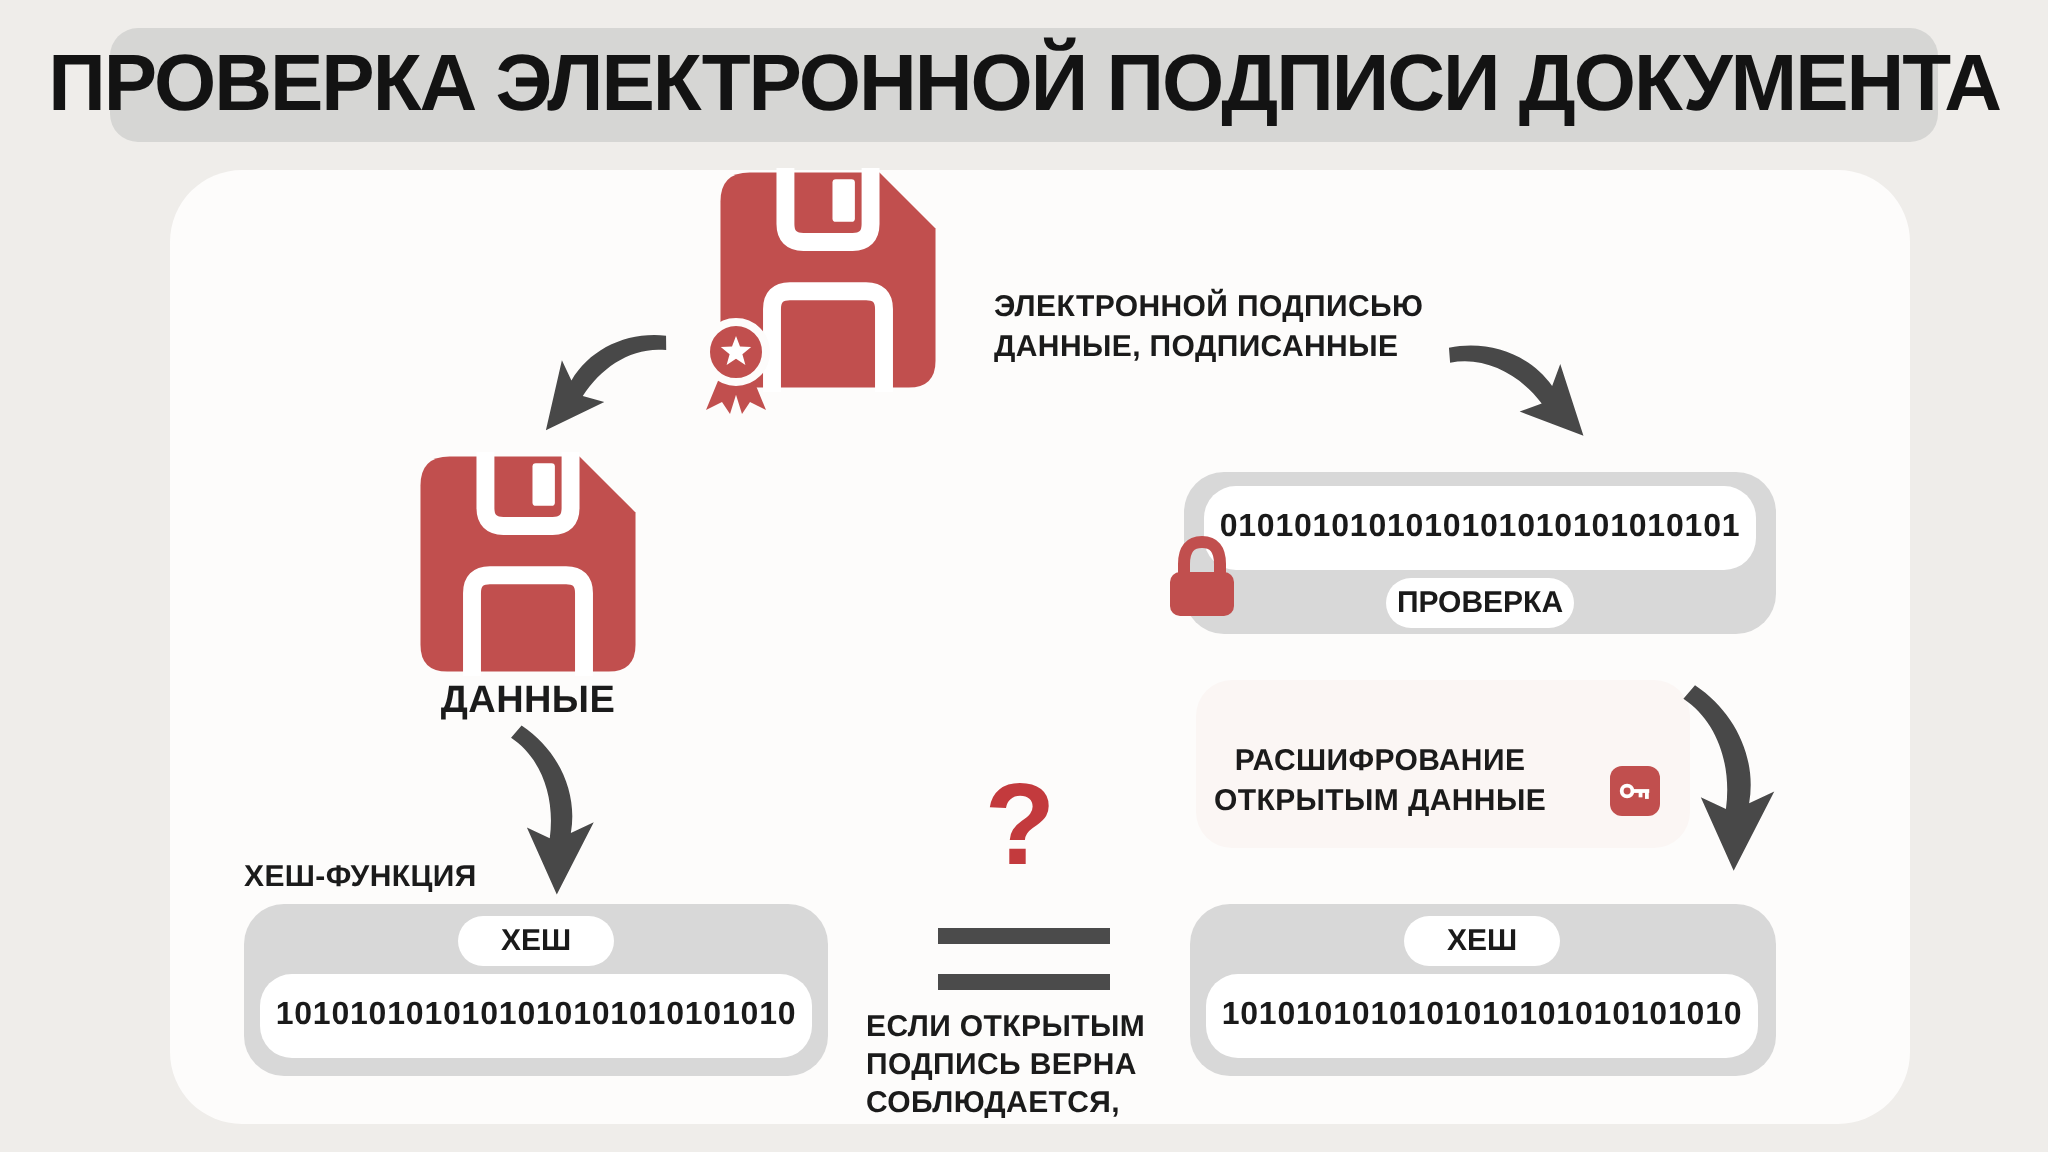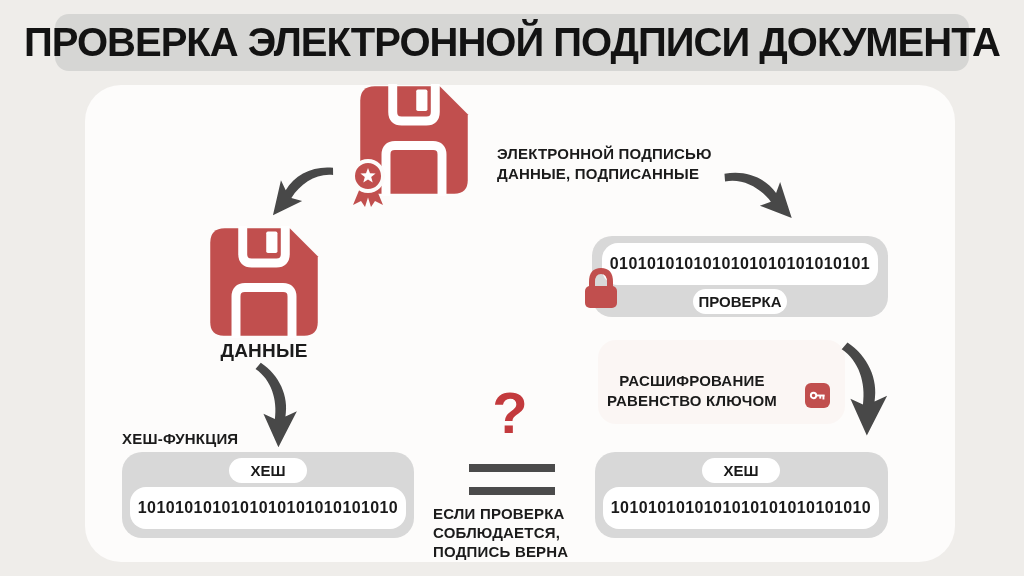--- a/index.html
+++ b/index.html
@@ -130,21 +130,21 @@
   <div class="abs" style="left:581px;top:266px;width:40px;height:44px;">
     <svg viewBox="0 0 40 44" width="40" height="44">
       <path d="M11 26 V16 Q11 5 20 5 Q29 5 29 16 V26" fill="none" stroke="#c14f4e" stroke-width="6"></path>
       <rect x="4" y="20" width="32" height="22" rx="5" fill="#c14f4e"></rect>
     </svg>
   </div>
 
   <div class="abs soft-bg" style="left:598px;top:340px;width:247px;height:84px;"></div>
   <div class="abs lbl" style="left:607px;top:371px;text-align:center;">
     <span style="display:block">РАСШИФРОВАНИЕ</span>
-    <span style="display:block">РАВЕНСТВО КЛЮЧОМ</span>
+    <span style="display:block">ОТКРЫТЫМ ДАННЫЕ</span>
   </div>
   <div class="abs keybadge" style="left:805px;top:383px;">
     <svg viewBox="0 0 24 24" width="19" height="19">
       <circle cx="7" cy="12" r="3.4" fill="none" stroke="#ffffff" stroke-width="2.4"></circle>
       <path d="M10.4 12 H21" stroke="#ffffff" stroke-width="2.4"></path>
       <path d="M15.5 12 V16" stroke="#ffffff" stroke-width="2.4"></path>
       <path d="M19.5 12 V17" stroke="#ffffff" stroke-width="2.4"></path>
     </svg>
   </div>
 
@@ -172,18 +172,18 @@
     <div class="pill" style="left:107px;top:6px;width:78px;height:25px;">ХЕШ</div>
     <div class="whitebox" style="left:8px;top:35px;width:276px;height:42px;">
       <span class="binary">1010101010101010101010101010</span>
     </div>
   </div>
 
   <div class="abs question" style="left:478px;top:384px;">?</div>
   <div class="abs eq-bar" style="left:469px;top:464px;"></div>
   <div class="abs eq-bar" style="left:469px;top:487px;"></div>
   <div class="abs lbl" style="left:433px;top:504px;line-height:19px;">
-    <span style="display:block">ЕСЛИ ПРОВЕРКА</span>
+    <span style="display:block">ЕСЛИ ОТКРЫТЫМ</span>
+    <span style="display:block">ПОДПИСЬ ВЕРНА</span>
     <span style="display:block">СОБЛЮДАЕТСЯ,</span>
-    <span style="display:block">ПОДПИСЬ ВЕРНА</span>
   </div>
 
 </div>
 
 </body></html>

